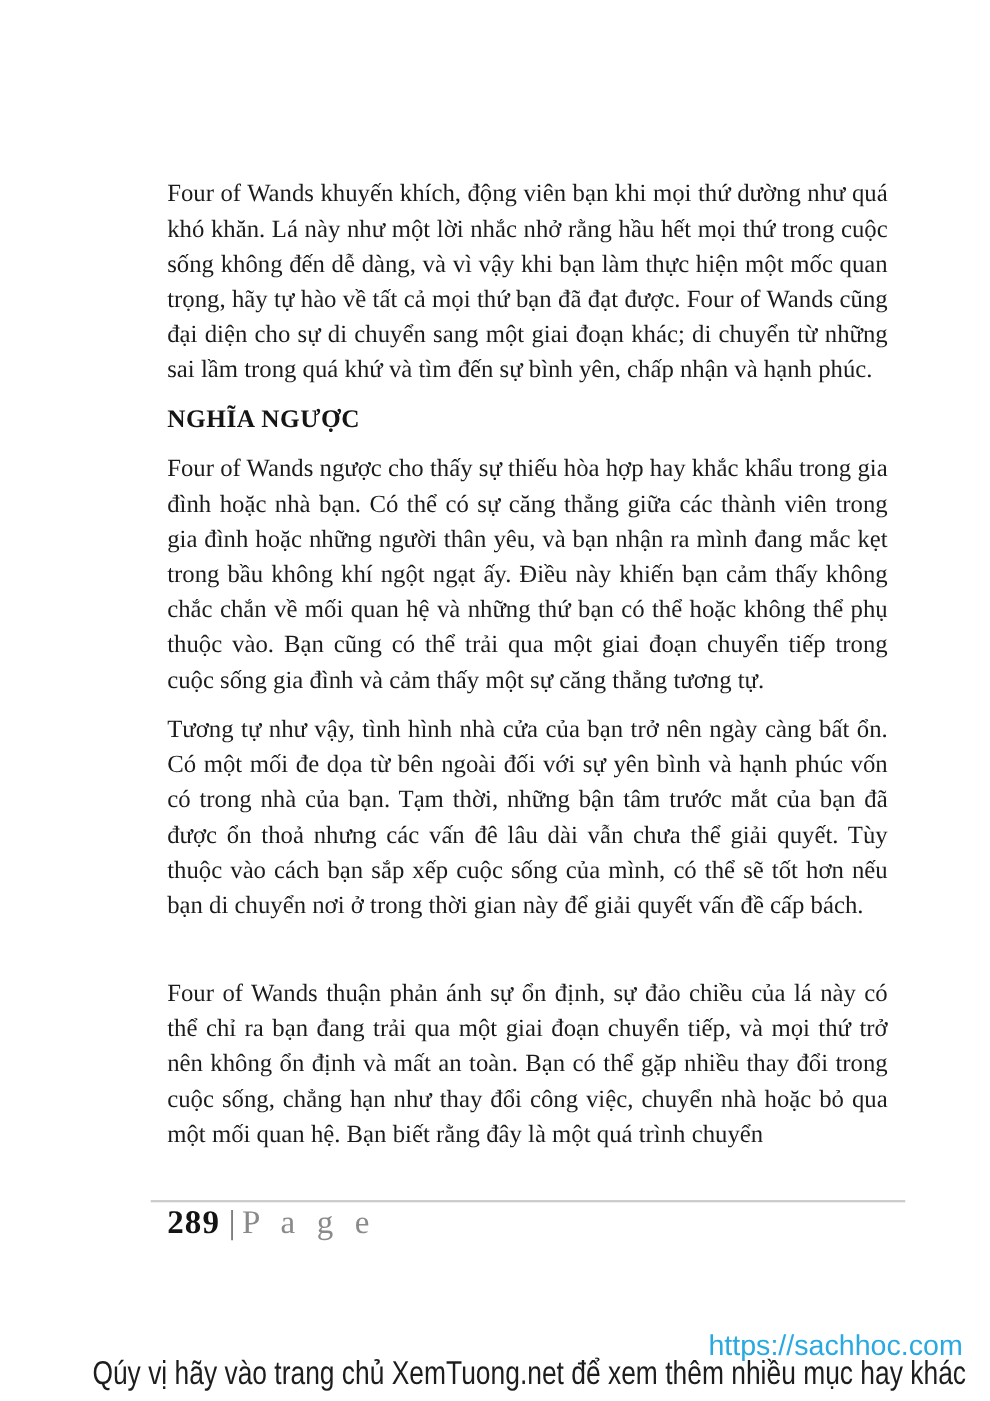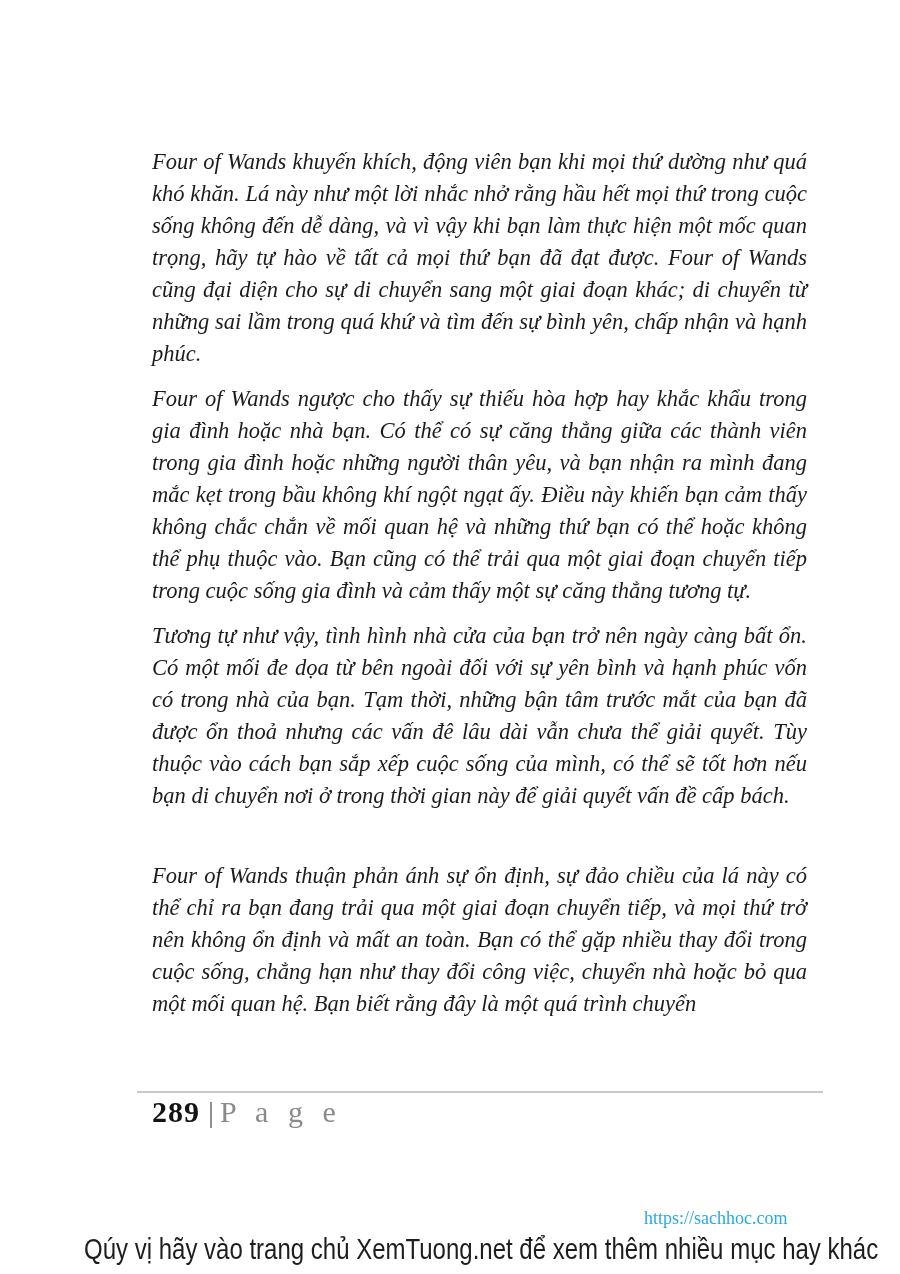--- a/index.html
+++ b/index.html
@@ -11,27 +11,26 @@
     width: 900px;
     height: 1274px;
     background: #ffffff;
     overflow: hidden;
   }
 
   
   .text-column {
     position: absolute;
     left: 152px;
-    top: 146px;
+    top: 160px;
     width: 655px;
     color: #1c1c1c;
     font-size: 22.5px;
     line-height: 32px;
     text-align: justify;
-    font-style: italic;
   }
   .text-column p { margin-bottom: 13px; }
   .text-column p:last-child { margin-bottom: 0; margin-top: 48px; }
   .section-heading {
     font-weight: bold;
     color: #151515;
     font-size: 23px;
     letter-spacing: 0.5px;
     margin: 7px 0 13px 0;
     text-align: left;
@@ -74,22 +73,22 @@
   }
   .page-number { font-weight: bold; color: #141414; letter-spacing: 1px; }
   .page-sep { color: #6e6e6e; margin: 0 6px 0 8px; font-weight: normal; }
   .page-label { color: #8a8a8a; letter-spacing: 6px; }
 
   
   .site-link {
     position: absolute;
     left: 644px;
     top: 1208px;
-    font-family: Liberation Serif, serif;
-    font-size: 18px;
+    font-family: Liberation Sans, sans-serif;
+    font-size: 26px;
     text-decoration: none;
     white-space: nowrap;
   }
   .promo-line {
     position: absolute;
     left: 84px;
     top: 1232px;
     font-family: "Liberation Sans", sans-serif;
     font-size: 30px;
     color: #1d1d1d;
@@ -99,20 +98,21 @@
   }
 </style>
 </head>
 <body>
 
 <div class="page">
 
   <div class="text-column">
     <p>Four of Wands khuyến khích, động viên bạn khi mọi thứ dường như quá khó khăn. Lá này như một lời nhắc nhở rằng hầu hết mọi thứ trong cuộc sống không đến dễ dàng, và vì vậy khi bạn làm thực hiện một mốc quan trọng, hãy tự hào về tất cả mọi thứ bạn đã đạt được. Four of Wands cũng đại diện cho sự di chuyển sang một giai đoạn khác; di chuyển từ những sai lầm trong quá khứ và tìm đến sự bình yên, chấp nhận và hạnh phúc.</p>
 
+    <h2 class="section-heading">NGHĨA NGƯỢC</h2>
 
     <p>Four of Wands ngược cho thấy sự thiếu hòa hợp hay khắc khẩu trong gia đình hoặc nhà bạn. Có thể có sự căng thẳng giữa các thành viên trong gia đình hoặc những người thân yêu, và bạn nhận ra mình đang mắc kẹt trong bầu không khí ngột ngạt ấy. Điều này khiến bạn cảm thấy không chắc chắn về mối quan hệ và những thứ bạn có thể hoặc không thể phụ thuộc vào. Bạn cũng có thể trải qua một giai đoạn chuyển tiếp trong cuộc sống gia đình và cảm thấy một sự căng thẳng tương tự.</p>
 
     <p>Tương tự như vậy, tình hình nhà cửa của bạn trở nên ngày càng bất ổn. Có một mối đe dọa từ bên ngoài đối với sự yên bình và hạnh phúc vốn có trong nhà của bạn. Tạm thời, những bận tâm trước mắt của bạn đã được ổn thoả nhưng các vấn đê lâu dài vẫn chưa thể giải quyết. Tùy thuộc vào cách bạn sắp xếp cuộc sống của mình, có thể sẽ tốt hơn nếu bạn di chuyển nơi ở trong thời gian này để giải quyết vấn đề cấp bách.</p>
 
     <p>Four of Wands thuận phản ánh sự ổn định, sự đảo chiều của lá này có thể chỉ ra bạn đang trải qua một giai đoạn chuyển tiếp, và mọi thứ trở nên không ổn định và mất an toàn. Bạn có thể gặp nhiều thay đổi trong cuộc sống, chẳng hạn như thay đổi công việc, chuyển nhà hoặc bỏ qua một mối quan hệ. Bạn biết rằng đây là một quá trình chuyển</p>
   </div>
 
 
   <div class="footer-rule"></div>

